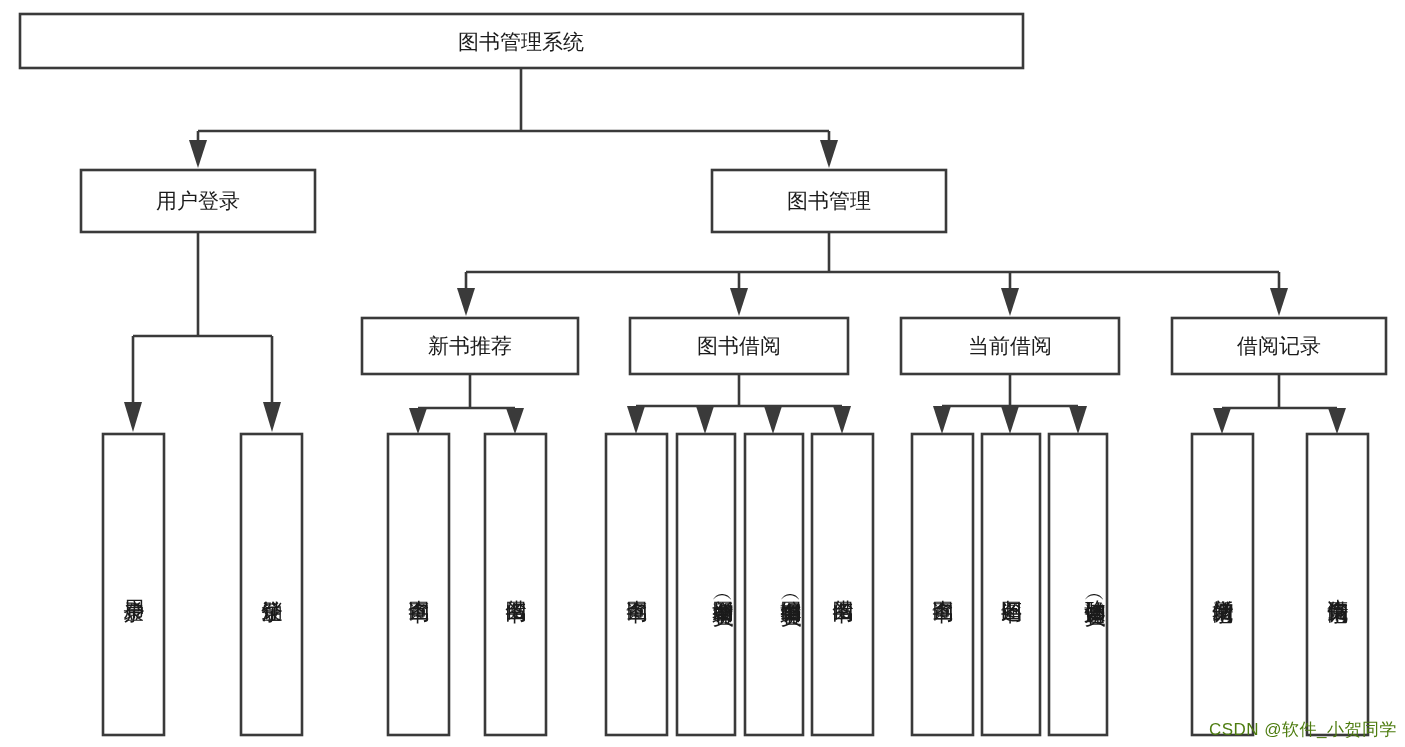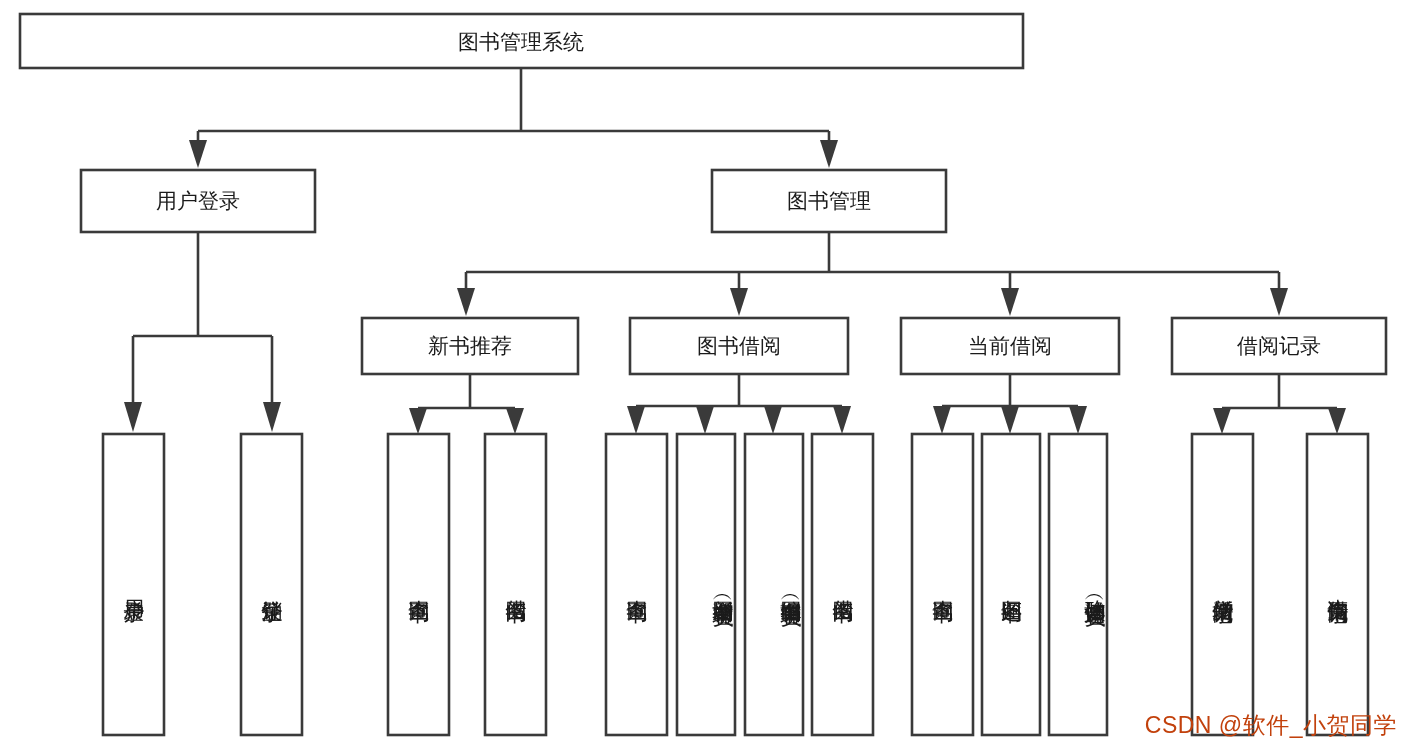--- a/index.html
+++ b/index.html
@@ -69,22 +69,22 @@
   .leaf-label.top {
     display: flex;
     align-items: flex-start;
     justify-content: center;
   }
   #watermark {
     position: absolute;
     right: 8px;
     bottom: 6px;
     font-family: "Liberation Sans", "DejaVu Sans", sans-serif;
-    font-size: 23px;
-    color: #c2410c;
+    font-size: 17px;
+    color: #4d7c0f;
     letter-spacing: 0.5px;
     white-space: nowrap;
     pointer-events: none;
   }
 </style>
 </head>
 <body>
 
 <div id="diagram-root">
 

